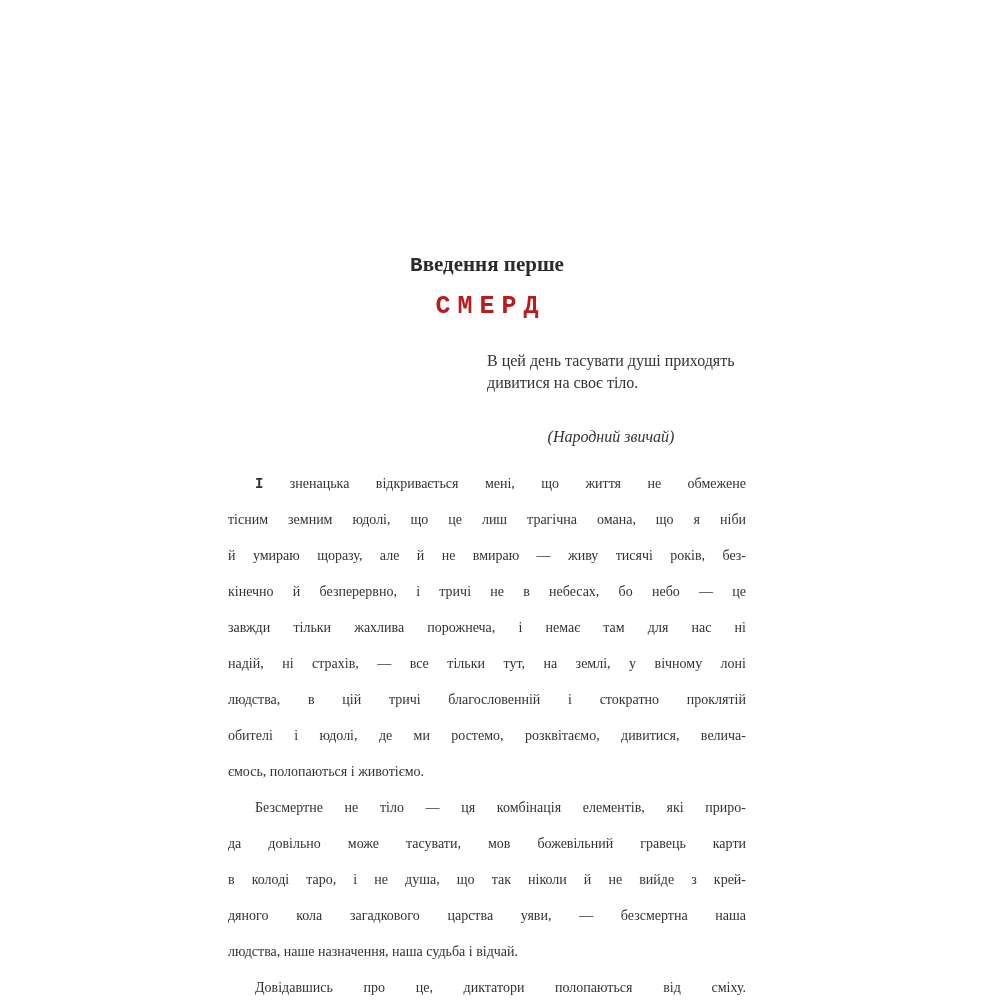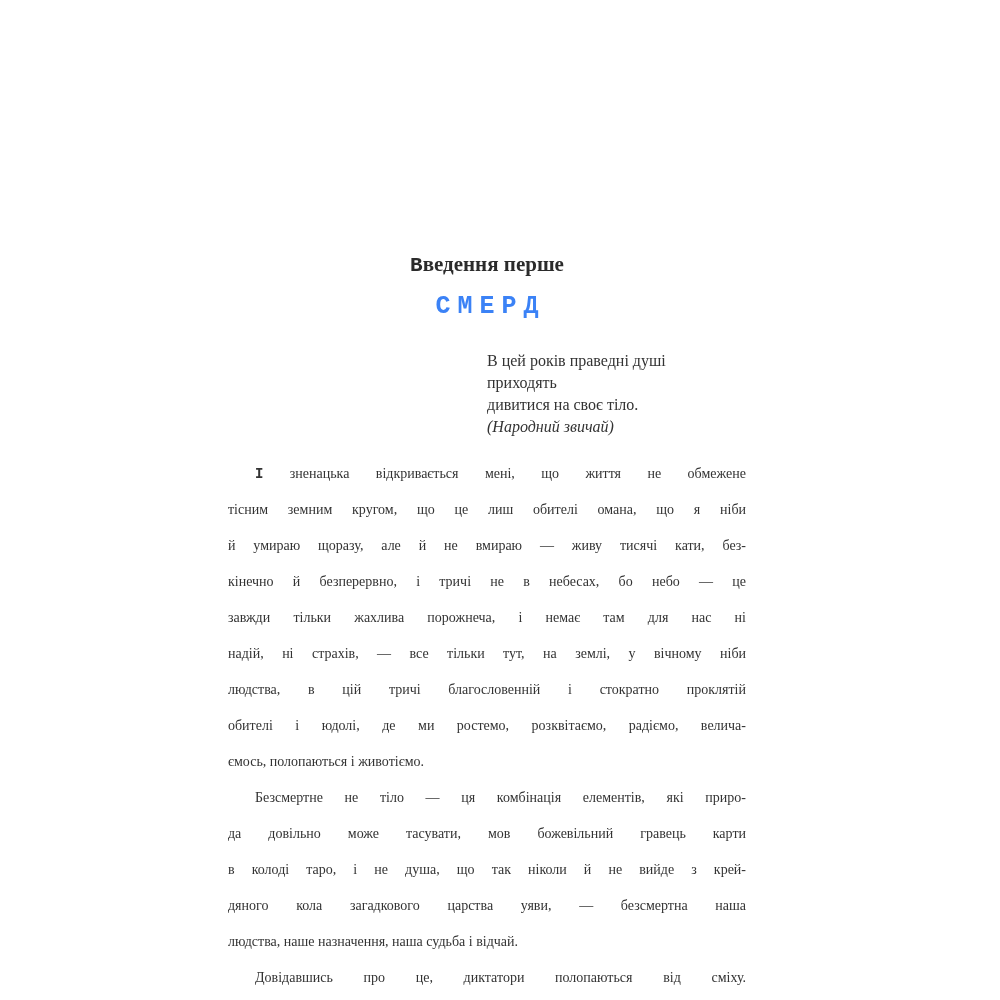--- a/index.html
+++ b/index.html
@@ -31,34 +31,35 @@
     font-weight: bold;
   }
   .chapter-title {
     font-family: "Liberation Mono", "DejaVu Sans Mono", monospace;
     font-weight: bold;
     font-size: 25px;
     line-height: 30px;
     letter-spacing: 7px;
     text-indent: 7px;
     text-align: center;
-    color: #3b82f6;
+    color: #b91c1c;
     margin: 0 0 28px 0;
   }
   .epigraph {
     width: 248px;
     margin: 0 0 18px 259px;
     font-size: 16px;
     line-height: 22px;
     color: #333333;
   }
   .epigraph-line { text-align: left; }
   .epigraph-attr {
-    text-align: left;
+    text-align: center;
     font-style: italic;
+    margin-top: 32px;
   }
   .para { margin: 0; }
   .line {
     font-size: 14px;
     line-height: 36px;
     text-align: left;
     white-space: normal;
   }
   .line.just {
     text-align: justify;
@@ -77,35 +78,35 @@
 <body>
 
 <div class="page">
   <div class="content">
 
     <div class="chapter-heading"><span class="lead">В</span>ведення перше</div>
 
     <div class="chapter-title">СМЕРД</div>
 
     <div class="epigraph">
-      <div class="epigraph-line">В цей років праведні душі приходять</div>
+      <div class="epigraph-line">В цей день тасувати душі приходять</div>
       <div class="epigraph-line">дивитися на своє тіло.</div>
       <div class="epigraph-attr">(Народний звичай)</div>
     </div>
 
     <div id="paragraphs">
         <div class="para">
           <div class="line first just"><span class="lead">І</span> зненацька відкривається мені, що життя не обмежене</div>
-          <div class="line just">тісним земним кругом, що це лиш обителі омана, що я ніби</div>
-          <div class="line just">й умираю щоразу, але й не вмираю — живу тисячі кати, без-</div>
+          <div class="line just">тісним земним юдолі, що це лиш трагічна омана, що я ніби</div>
+          <div class="line just">й умираю щоразу, але й не вмираю — живу тисячі років, без-</div>
           <div class="line just">кінечно й безперервно, і тричі не в небесах, бо небо — це</div>
           <div class="line just">завжди тільки жахлива порожнеча, і немає там для нас ні</div>
-          <div class="line just">надій, ні страхів, — все тільки тут, на землі, у вічному ніби</div>
+          <div class="line just">надій, ні страхів, — все тільки тут, на землі, у вічному лоні</div>
           <div class="line just">людства, в цій тричі благословенній і стократно проклятій</div>
-          <div class="line just">обителі і юдолі, де ми ростемо, розквітаємо, радіємо, велича-</div>
+          <div class="line just">обителі і юдолі, де ми ростемо, розквітаємо, дивитися, велича-</div>
           <div class="line">ємось, полопаються і животіємо.</div>
         </div>
         <div class="para">
           <div class="line first just">Безсмертне не тіло — ця комбінація елементів, які приро-</div>
           <div class="line just">да довільно може тасувати, мов божевільний гравець карти</div>
           <div class="line just">в колоді таро, і не душа, що так ніколи й не вийде з крей-</div>
           <div class="line just">дяного кола загадкового царства уяви, — безсмертна наша</div>
           <div class="line">людства, наше назначення, наша судьба і відчай.</div>
         </div>
         <div class="para">

